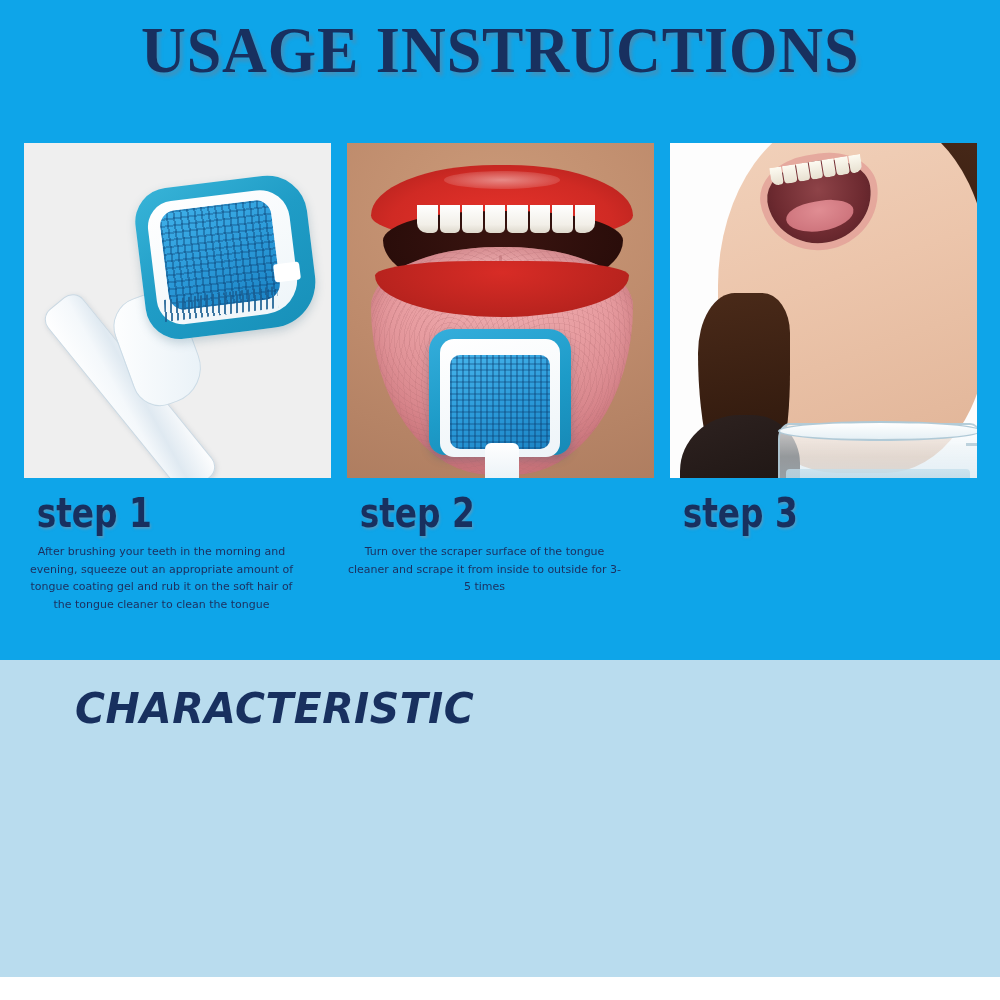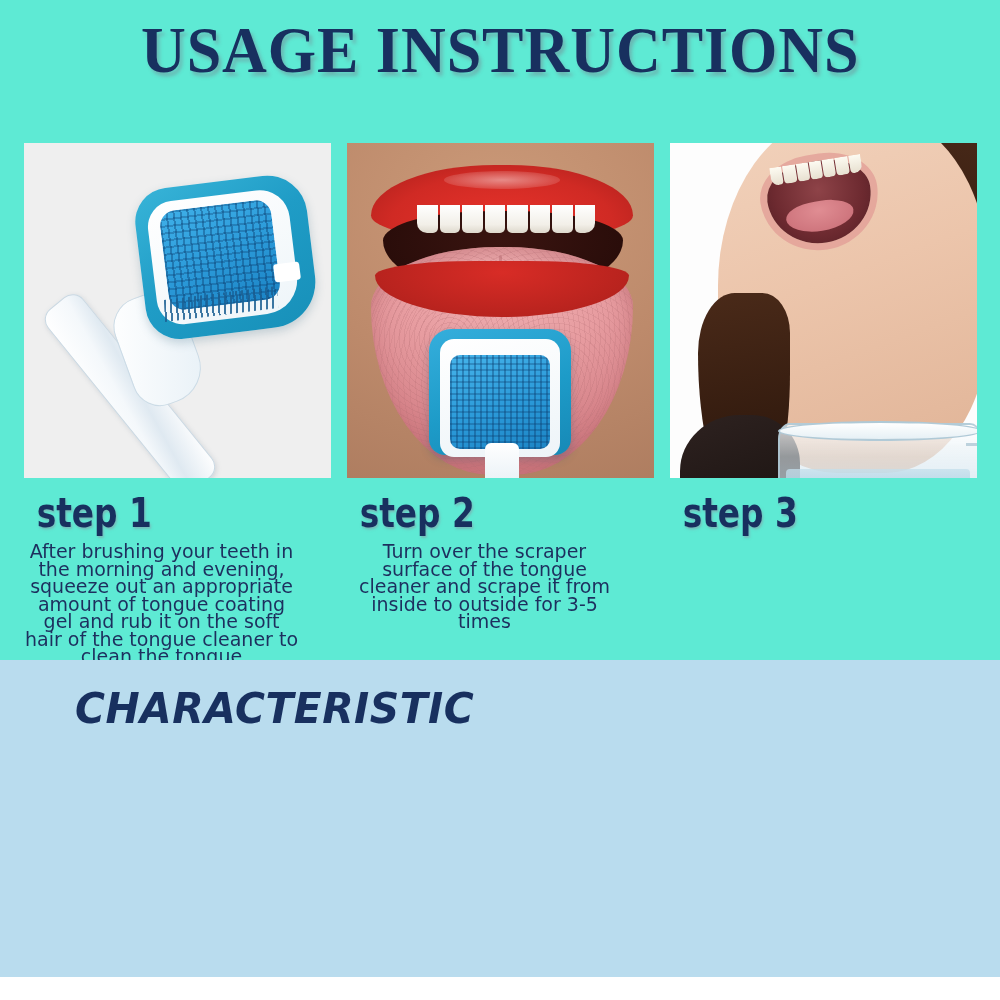--- a/index.html
+++ b/index.html
@@ -10,21 +10,21 @@
     width: 1000px;
     height: 1000px;
     background: #ffffff;
     font-family: "Liberation Sans", sans-serif;
     overflow: hidden;
   }
   .page {
     position: relative;
     width: 1000px;
     height: 1000px;
-    background: #5eead4;
+    background: #0ea5e9;
   }
 
   
   .title-wrap {
     position: absolute;
     top: 14px; left: 0; width: 1000px;
     text-align: center;
   }
   .main-title {
     display: inline-block;
@@ -66,21 +66,21 @@
     font-size: 40px;
     line-height: 46px;
     color: #18305f;
     transform: scaleX(0.82);
     margin-top: 12px;
     text-shadow: 1.5px 2px 2.5px rgba(140,145,160,0.5);
     white-space: nowrap;
   }
   .step-body {
     font-family: "DejaVu Sans", "Liberation Sans", sans-serif;
-    font-size: 19px;
+    font-size: 11px;
     line-height: 17.5px;
     color: #1d2f5e;
     text-align: center;
     width: 275px;
     margin-top: 7px;
   }
 
   
   .p1-bg { position:absolute; inset:0; background:#efefef; }
   .p1-handle {

